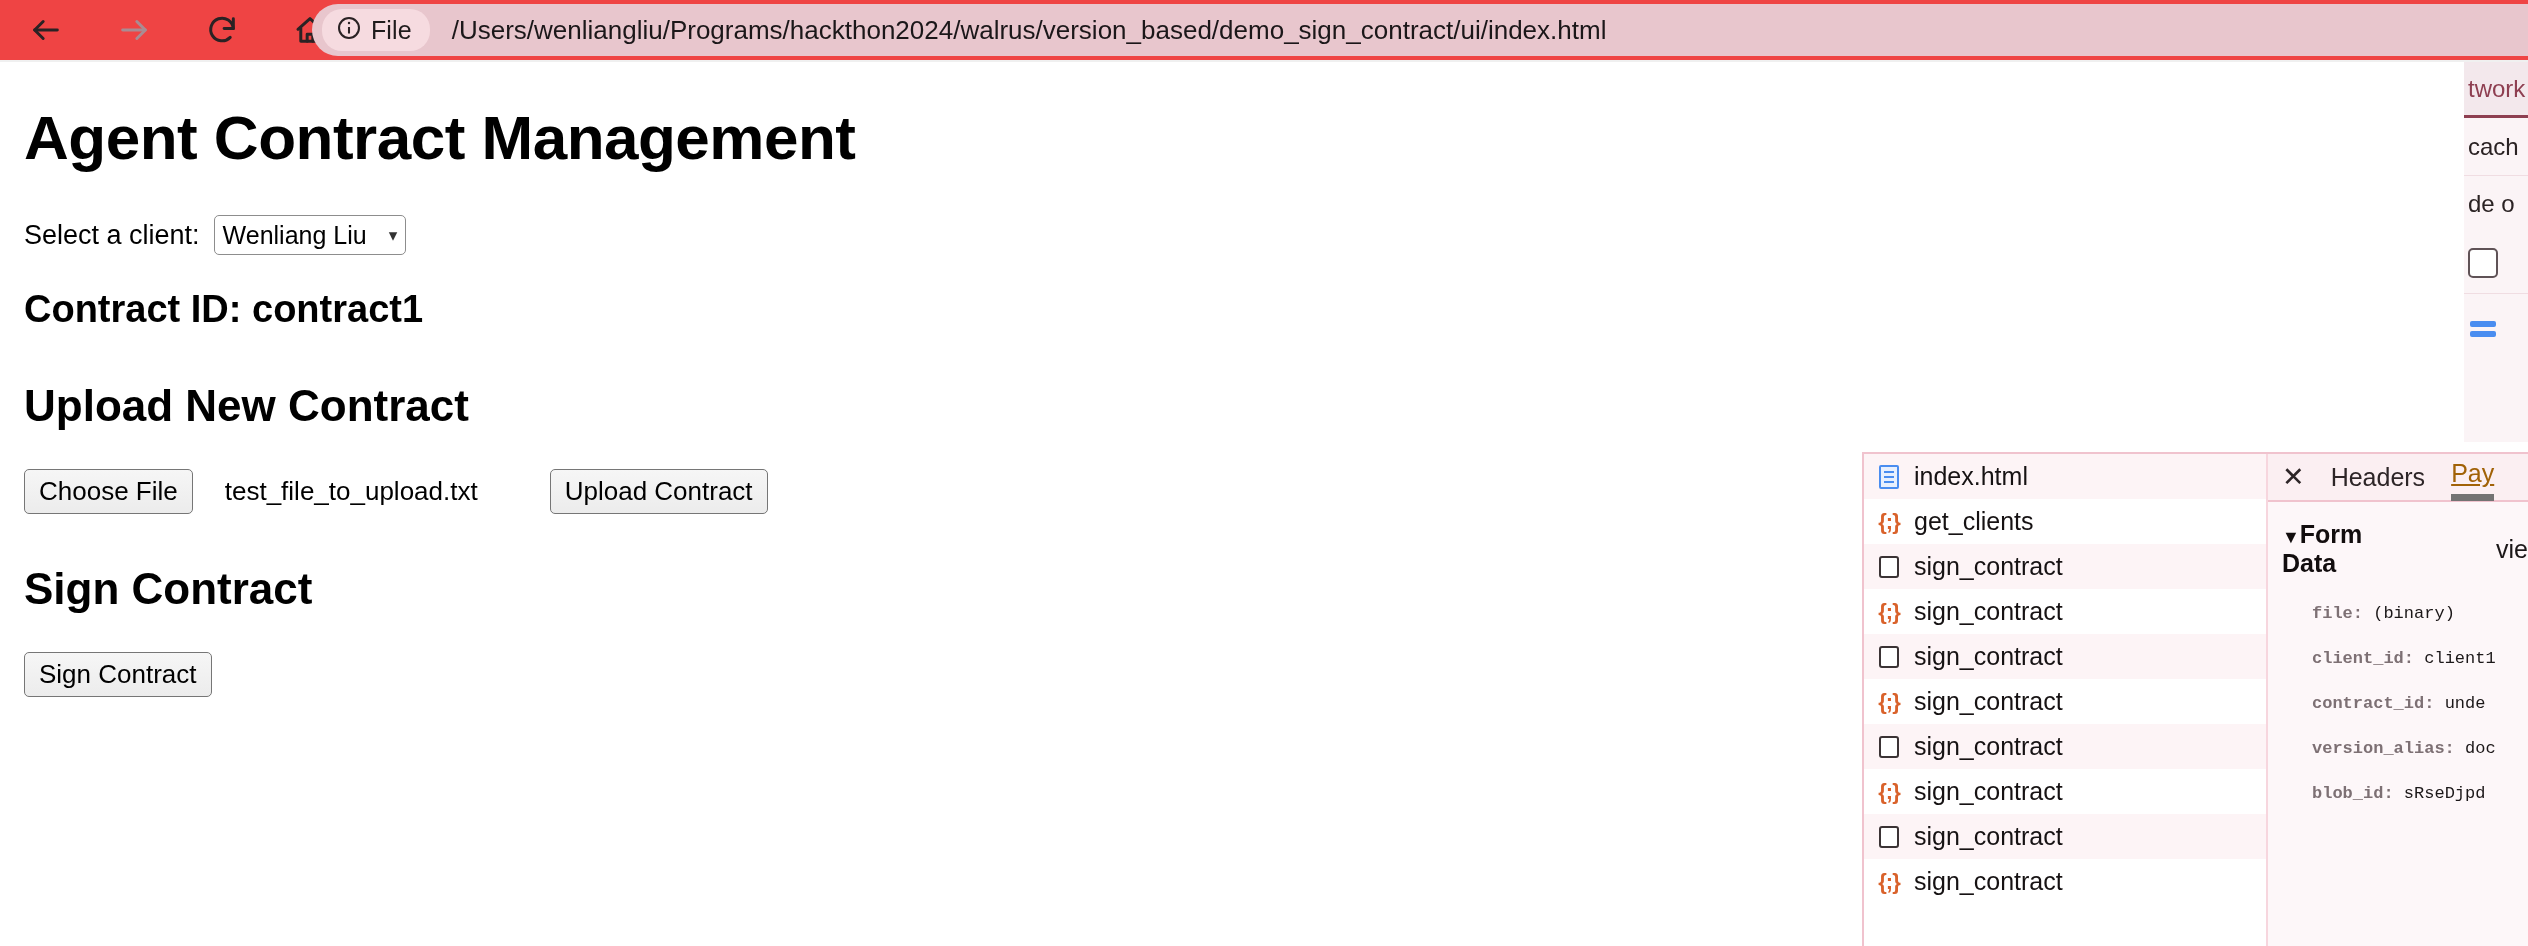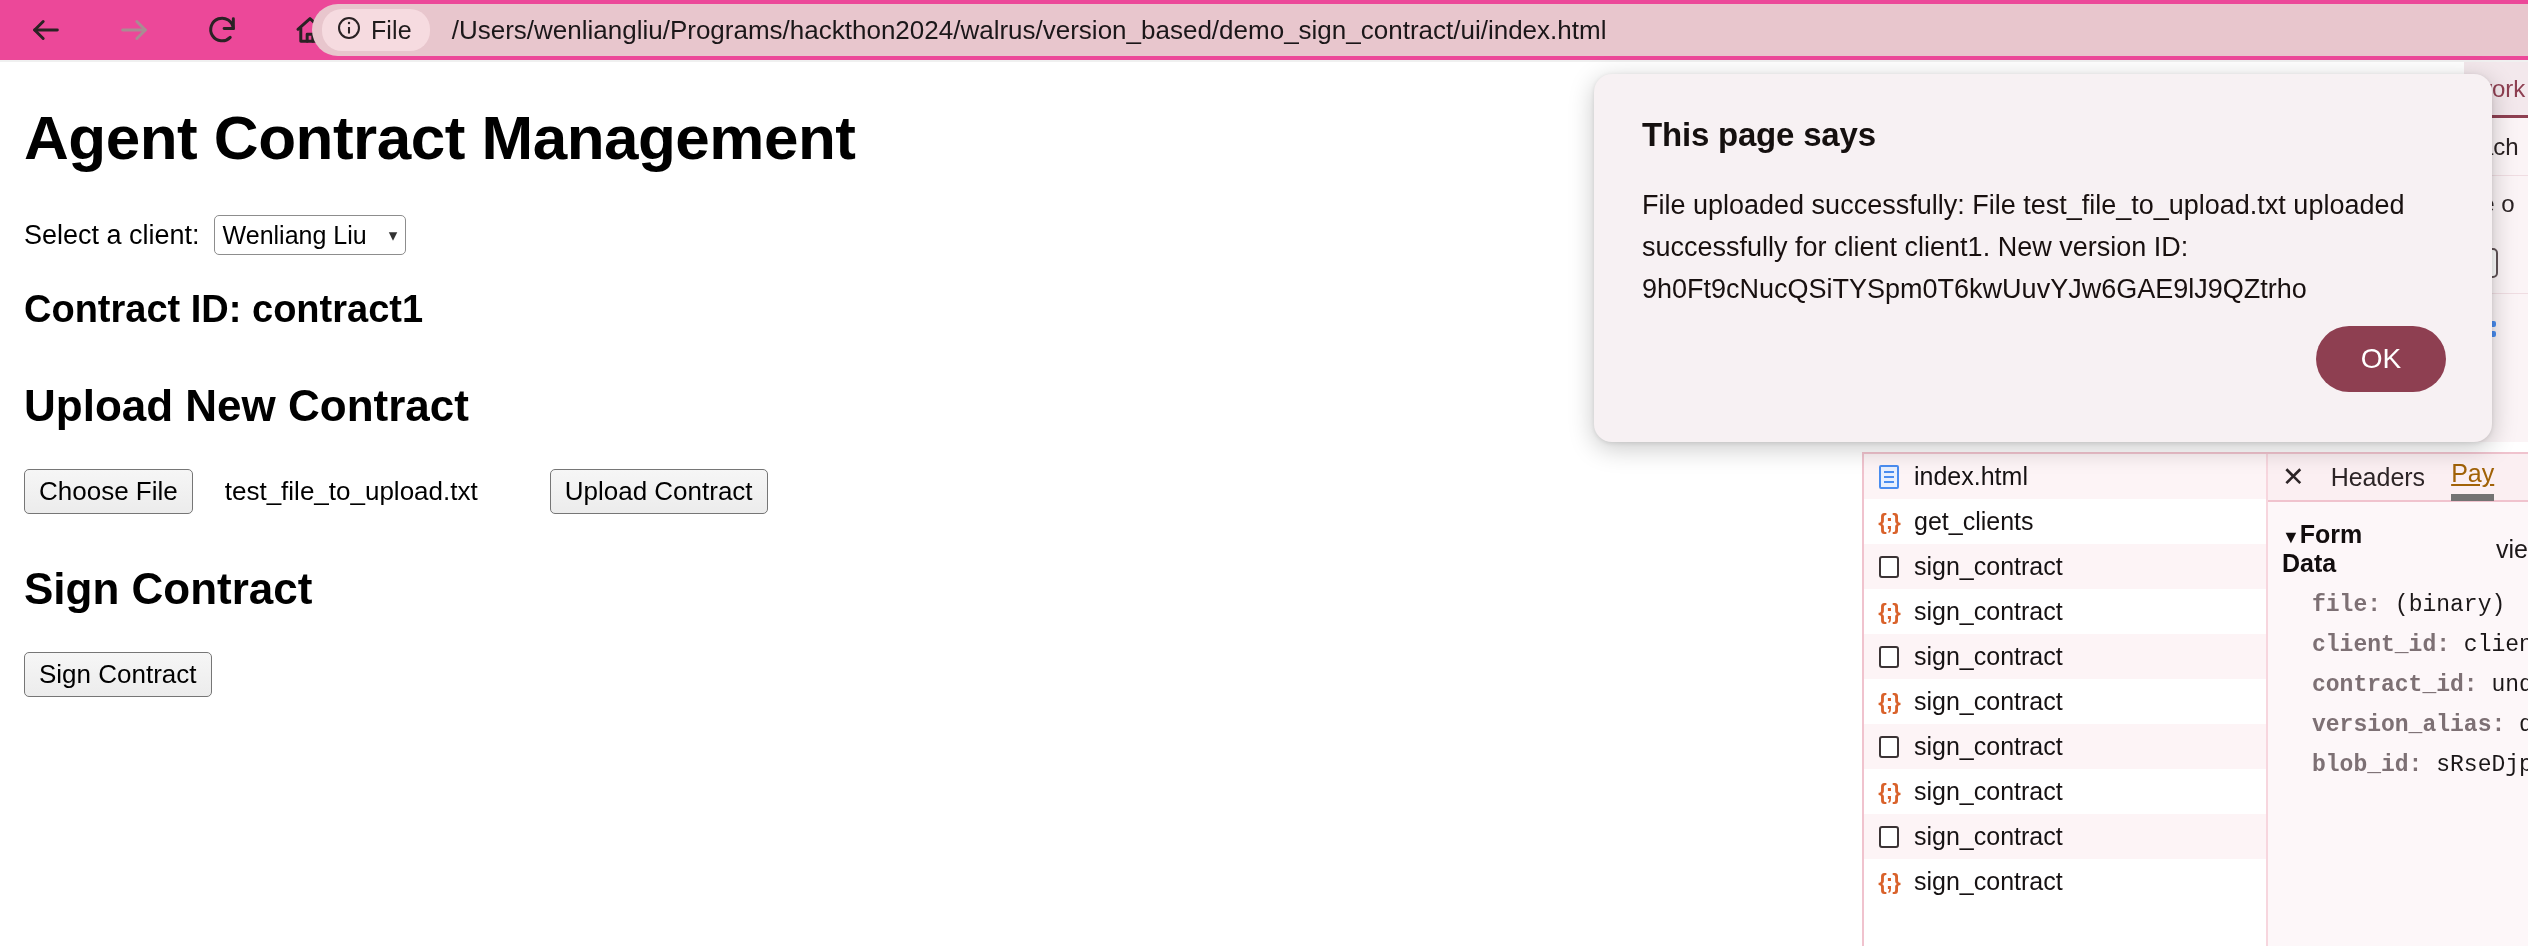--- a/index.html
+++ b/index.html
@@ -8,21 +8,21 @@
     overflow: hidden;
     background: #ffffff;
     font-family: "Liberation Sans", sans-serif;
   }
 
   #screen { position: relative; width: 2528px; height: 946px; overflow: hidden; background:#fff; }
 
   
   .browser-toolbar {
     position: absolute; left: 0; top: 0; width: 2528px; height: 60px;
-    background: #ec4899;
+    background: #ef4444;
     display: flex; align-items: center;
     padding-left: 16px;
     gap: 28px;
   }
   .nav-btn {
     width: 60px; height: 60px;
     display: flex; align-items: center; justify-content: center;
     cursor: pointer;
   }
   .nav-btn svg { display:block; }
@@ -271,23 +271,23 @@
     color:#a16207; border-bottom: 7px solid #737373; text-decoration: underline;
   }
   .payload-body { padding: 18px 0 0 14px; background:#fdf7f9; height: 100%; }
   .form-data-head {
     font-size: 25px; font-weight: bold; color:#120d0e;
     display:flex; align-items:center; gap: 80px;
   }
   .tri { font-size: 18px; }
   .view-link { font-weight: normal; color:#1b1718; }
   .kv {
-    margin-top: 14px; margin-left: 30px;
+    margin-top: 26px; margin-left: 30px;
     font-family: "Liberation Mono", monospace;
-    font-size: 23px; color:#1b1718;
+    font-size: 17px; color:#1b1718;
     white-space: nowrap;
   }
   .kv .k { color:#7d7074; font-weight: bold; }
 </style>
 </head>
 <body>
 
 <div id="screen">
 
   <div class="browser-toolbar">
@@ -470,19 +470,14 @@
           <span>doc</span>
         </div>
         <div class="kv">
           <span class="k">blob_id:</span>
           <span>sRseDjpd</span>
         </div>
       </div>
     </div>
   </div>
 
-  <div class="dialog">
-    <div class="dialog-title">This page says</div>
-    <div class="dialog-body">File uploaded successfully: File test_file_to_upload.txt uploaded successfully for client client1.  New version ID: 9h0Ft9cNucQSiTYSpm0T6kwUuvYJw6GAE9lJ9QZtrho</div>
-    <button class="dialog-ok">OK</button>
-  </div>
 
 </div>
 
 </body></html>

